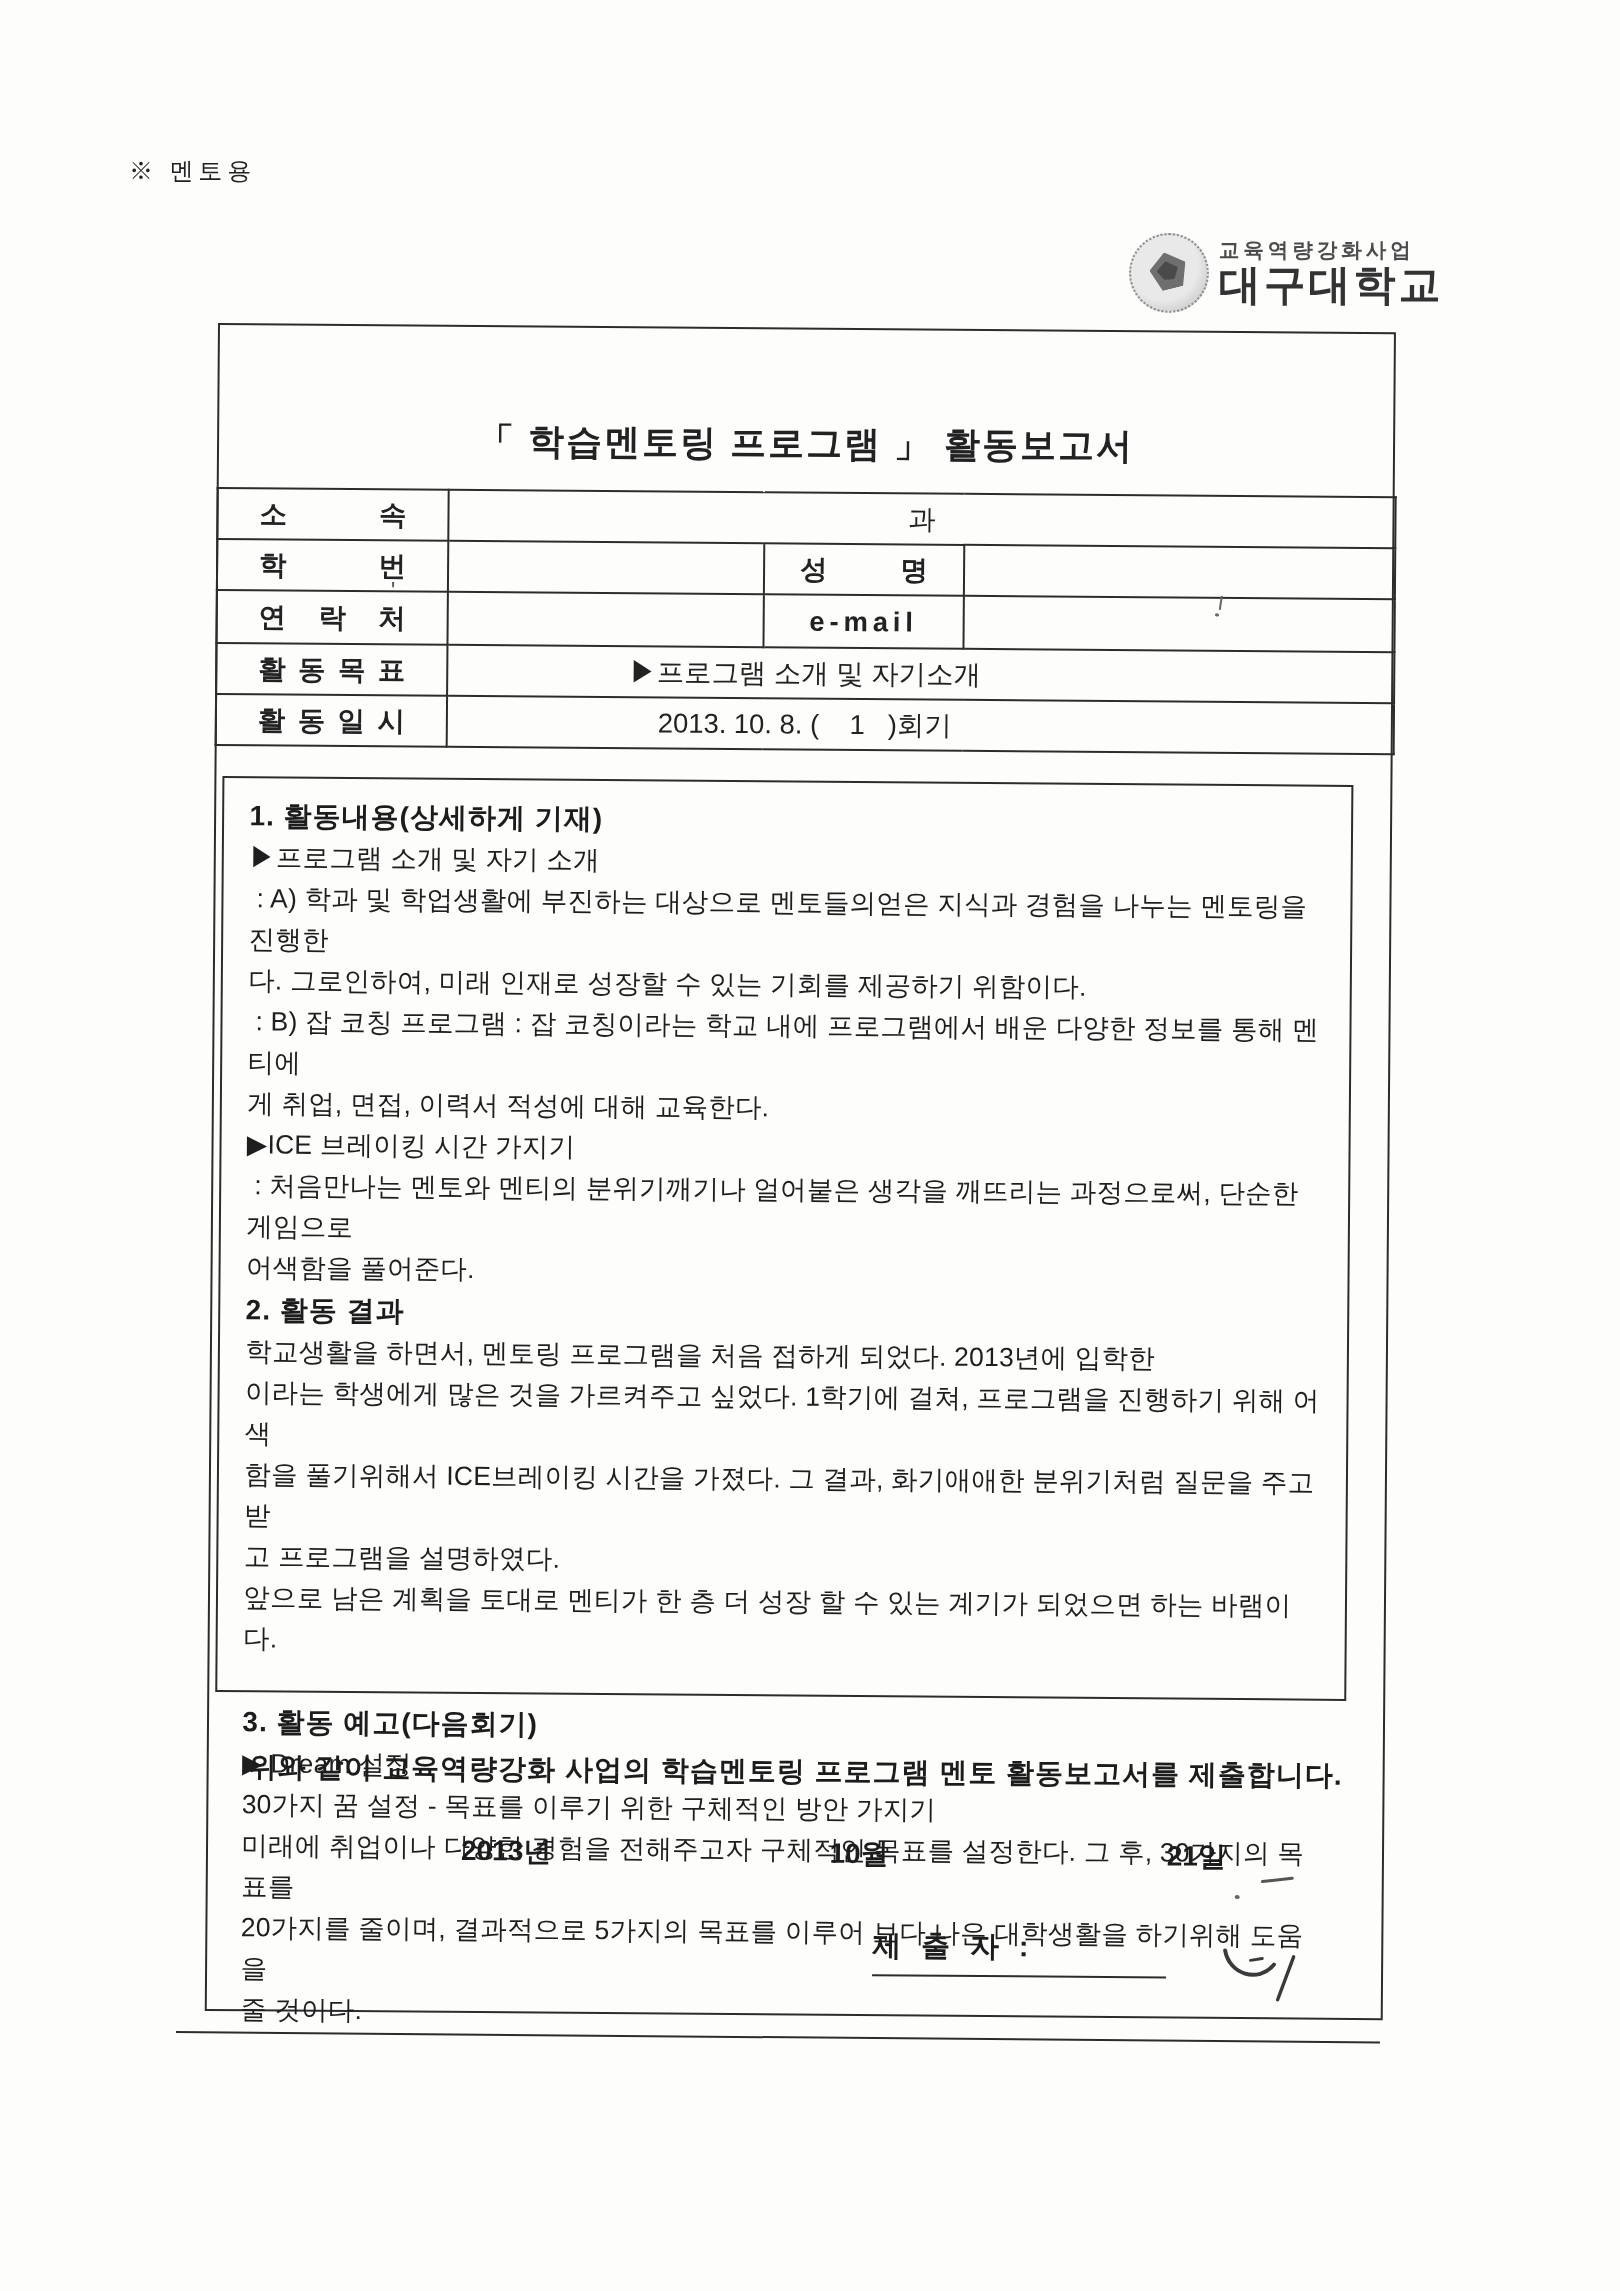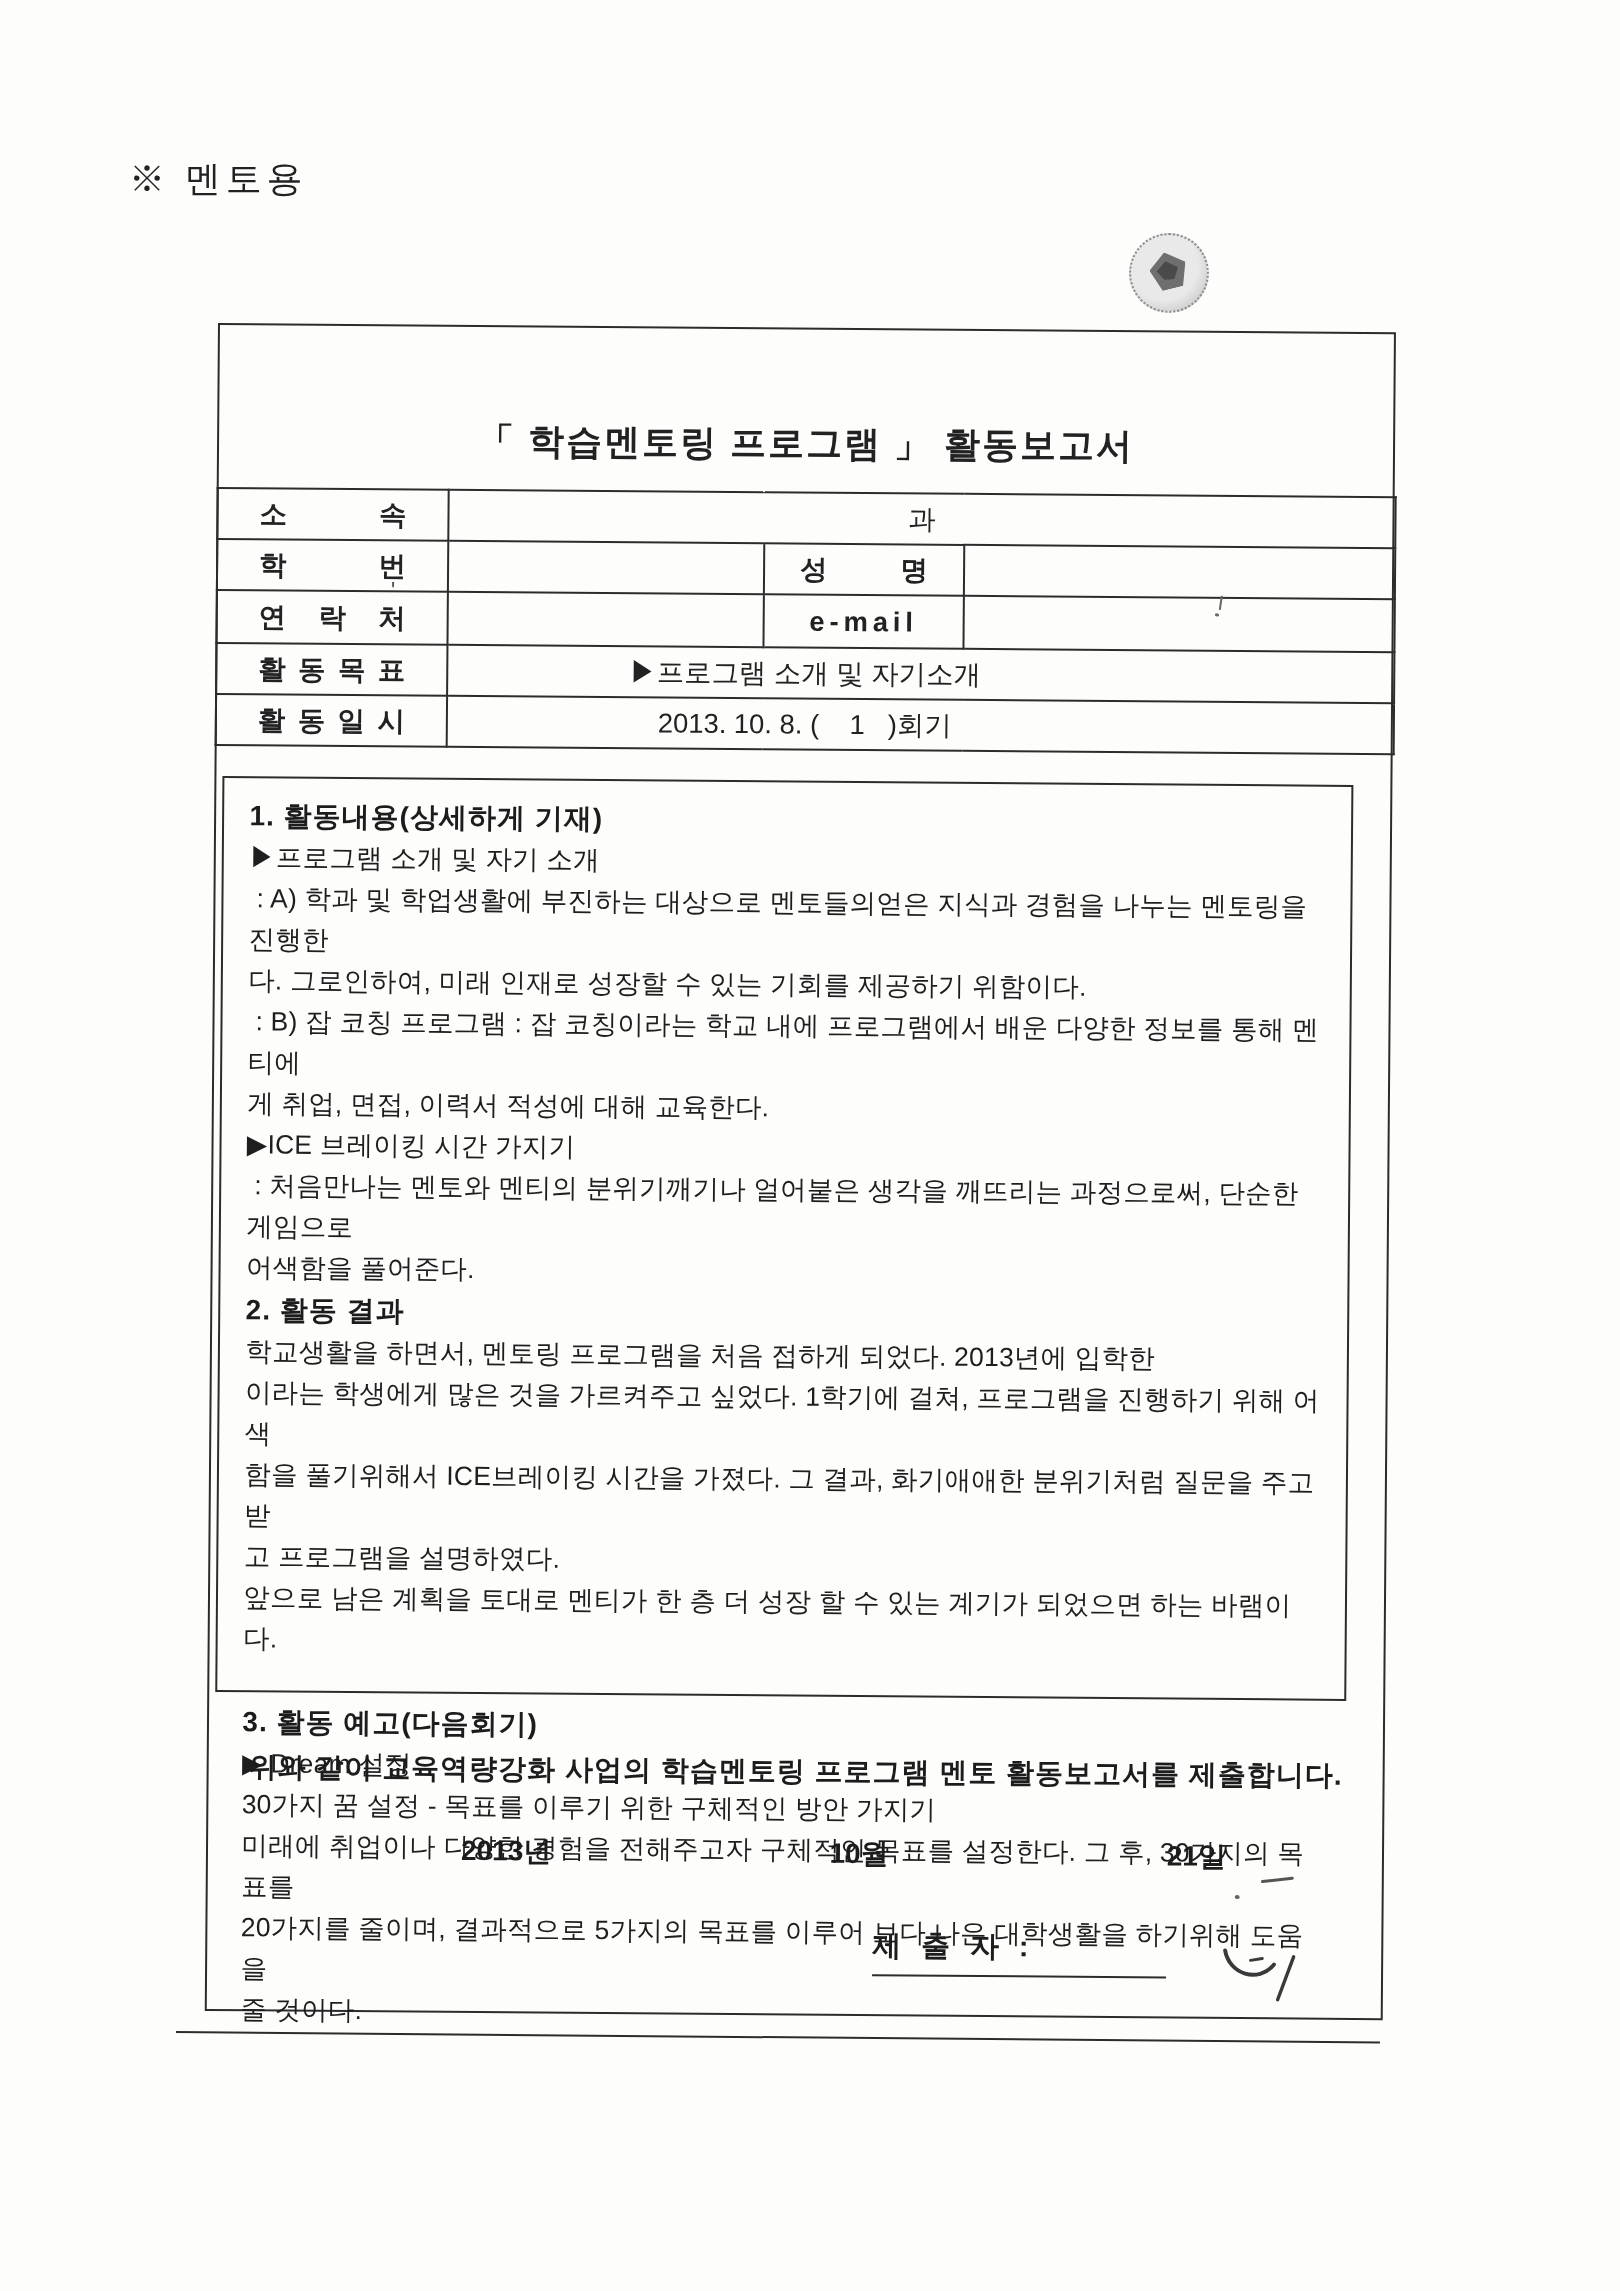--- a/index.html
+++ b/index.html
@@ -9,21 +9,21 @@
     position:relative;
     font-family:"Liberation Sans", sans-serif;
     color:#1c1c1c;
     overflow:hidden;
   }
   .pre{white-space:pre-wrap;}
 
   
   .corner-note{
     position:absolute;left:129px;top:155px;
-    font-size:36px;letter-spacing:4.9px;color:#222;
+    font-size:24px;letter-spacing:4.9px;color:#222;
     font-weight:500;
   }
 
   
   .logo{position:absolute;left:1129px;top:233px;display:flex;align-items:center;}
   .seal{
     width:76px;height:76px;border-radius:50%;
     border:2.9px dotted #8a8a8a;
     background:radial-gradient(circle at 42% 40%, #e9e9e9 0 55%, #d2d2d2 75%, #bdbdbd 100%);
     position:relative;flex:0 0 auto;
@@ -119,20 +119,24 @@
 </style>
 </head>
 <body>
 
 <div class="corner-note">※ 멘토용</div>
 
 <div class="logo">
   <div class="seal">
       <div class="gem"></div>
     </div>
+  <div class="logo-text">
+    <div class="logo-program">교육역량강화사업</div>
+    <div class="logo-univ">대구대학교</div>
+  </div>
 </div>
 
 <div class="sheet">
 
   <div class="form-title">「 학습멘토링 프로그램 」 활동보고서</div>
 
   <table class="info">
     <colgroup>
       <col style="width:231px">
         <col style="width:316px">

